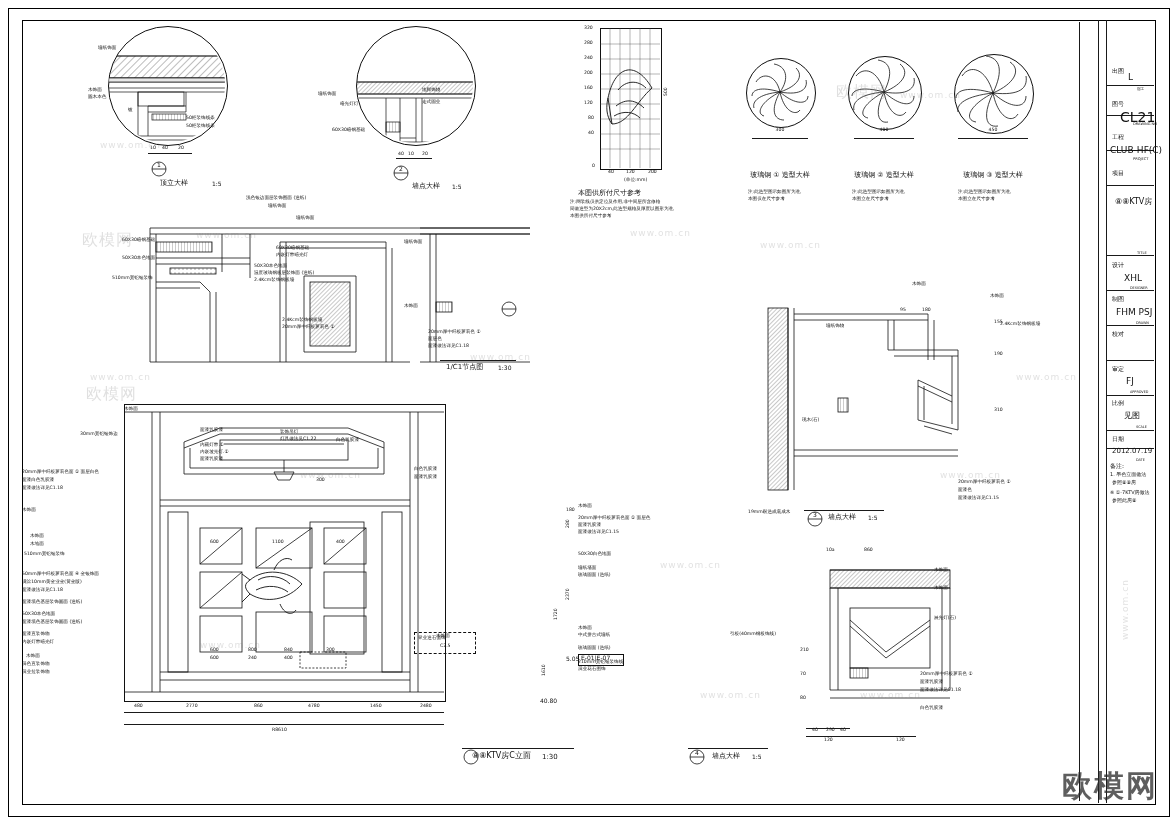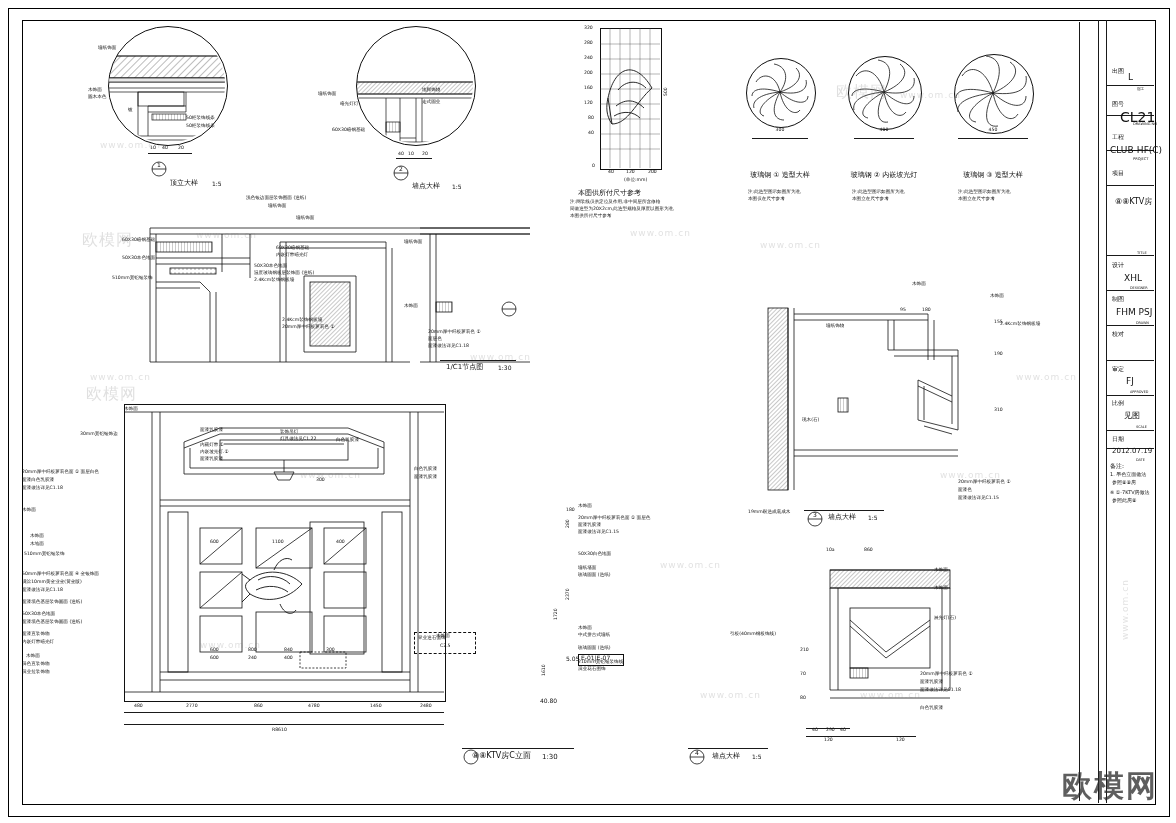--- a/index.html
+++ b/index.html
@@ -144,21 +144,21 @@
   <div class="txt" style="left:186px;top:124px;">50柜装饰线条</div>
   <div class="txt" style="left:150px;top:146px;">10</div>
   <div class="txt" style="left:162px;top:146px;">40</div>
   <div class="txt" style="left:178px;top:146px;">20</div>
   <div class="ln hl" style="left:148px;top:153px;width:44px;"></div>
   <svg style="left:150px;top:160px;width:50px;height:18px;">
     <circle cx="9" cy="9" r="7" fill="none" stroke="#111" stroke-width="0.8"></circle>
     <line x1="2" y1="9" x2="16" y2="9" stroke="#111" stroke-width="0.8"></line>
   </svg>
   <div class="txt t6" style="left:157px;top:162px;">1</div>
-  <div class="txt t7" style="left:170px;top:180px;">顶立大样</div>
+  <div class="txt t7" style="left:160px;top:180px;">顶立大样</div>
   <div class="txt t6" style="left:212px;top:181px;">1:5</div>
 
   <div class="circ" style="left:356px;top:26px;width:118px;height:118px;"></div>
   <svg style="left:356px;top:26px;width:118px;height:118px;">
     <clipPath id="c3">
         <circle cx="59" cy="59" r="58"></circle>
       </clipPath>
     <g clip-path="url(#c3)" stroke="#111" stroke-width="0.7" fill="none">
       <rect x="-5" y="56" width="130" height="12" fill="url(#h45b)"></rect>
       <line x1="-5" y1="56" x2="125" y2="56"></line>
@@ -265,21 +265,21 @@
       <path d="M36,36 C54,52 66,50 66,40"></path>
       <path d="M36,36 C40,58 52,64 58,56"></path>
       <path d="M36,36 C26,56 30,68 40,66"></path>
       <path d="M36,36 C14,48 10,60 20,62"></path>
       <path d="M36,36 C12,38 4,46 6,54"></path>
       <path d="M36,36 C14,30 4,34 4,40"></path>
     </g>
   </svg>
   <div class="ln hl" style="left:854px;top:138px;width:60px;"></div>
   <div class="txt ctr" style="left:884px;top:128px;">400</div>
-  <div class="txt t7 ctr" style="left:884px;top:172px;">玻璃钢 ② 内嵌坡光灯</div>
+  <div class="txt t7 ctr" style="left:884px;top:172px;">玻璃钢 ② 造型大样</div>
   <div class="txt" style="left:852px;top:190px;">注:此造型图示如图所为准,</div>
   <div class="txt" style="left:852px;top:197px;">本图立在尺寸参考</div>
 
   <div class="circ" style="left:954px;top:54px;width:78px;height:78px;"></div>
   <svg style="left:954px;top:54px;width:78px;height:78px;">
     <g stroke="#111" stroke-width="0.8" fill="none">
       <path d="M39,39 C32,14 16,10 8,22"></path>
       <path d="M39,39 C50,16 46,4 32,2"></path>
       <path d="M39,39 C60,30 68,16 56,8"></path>
       <path d="M39,39 C66,42 74,34 72,22"></path>

